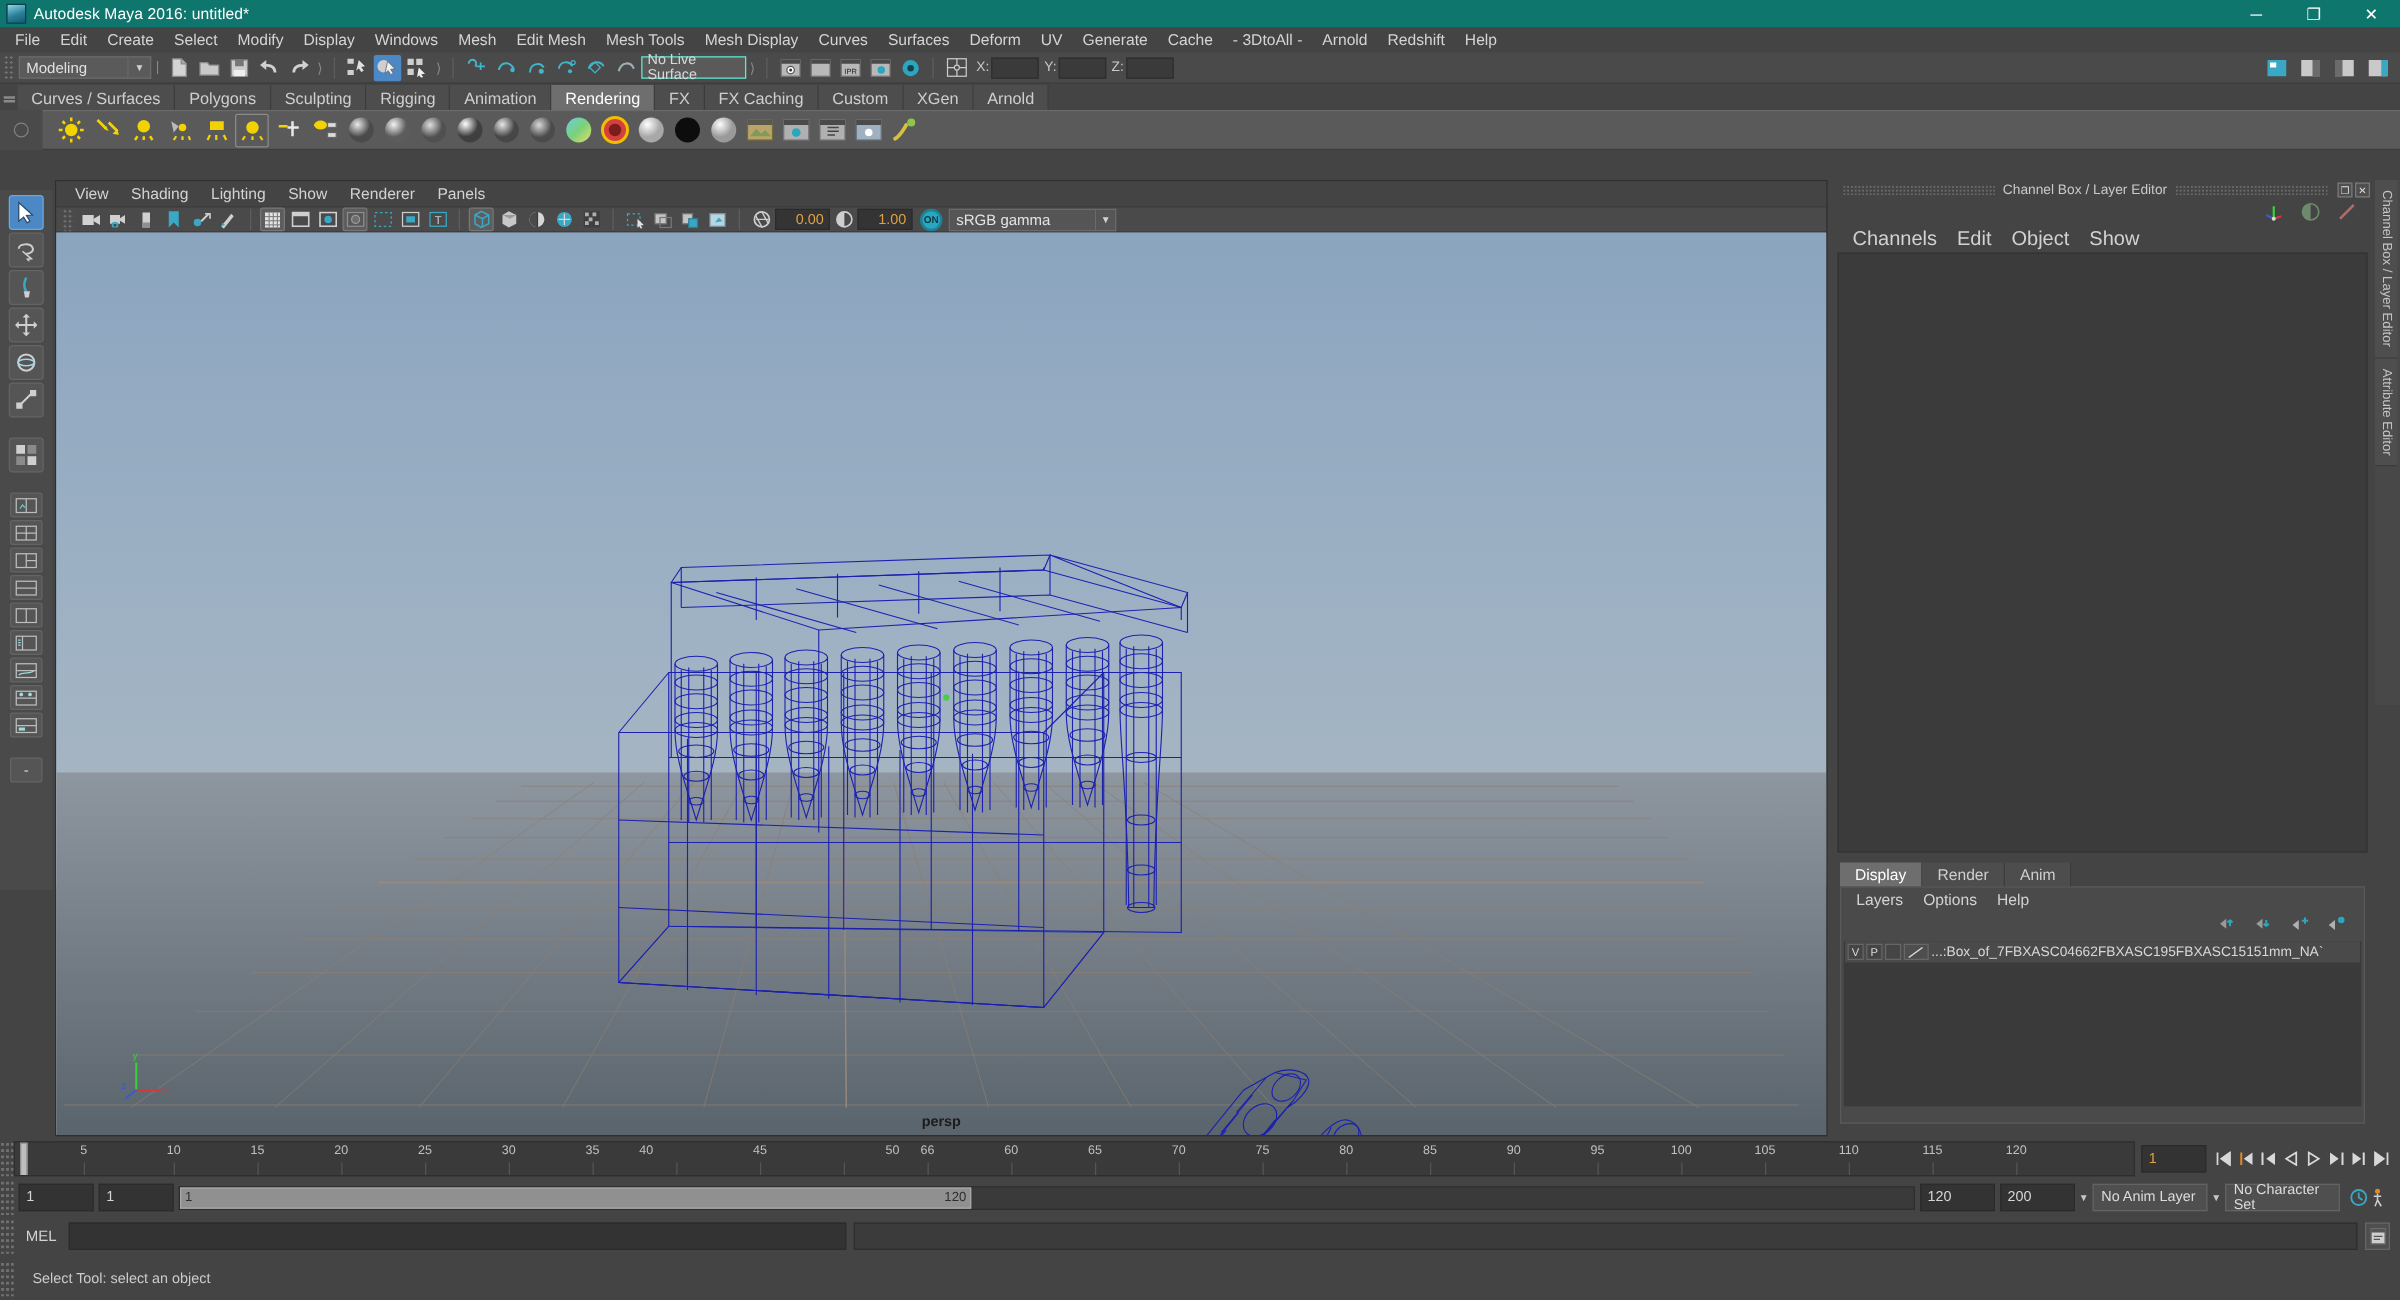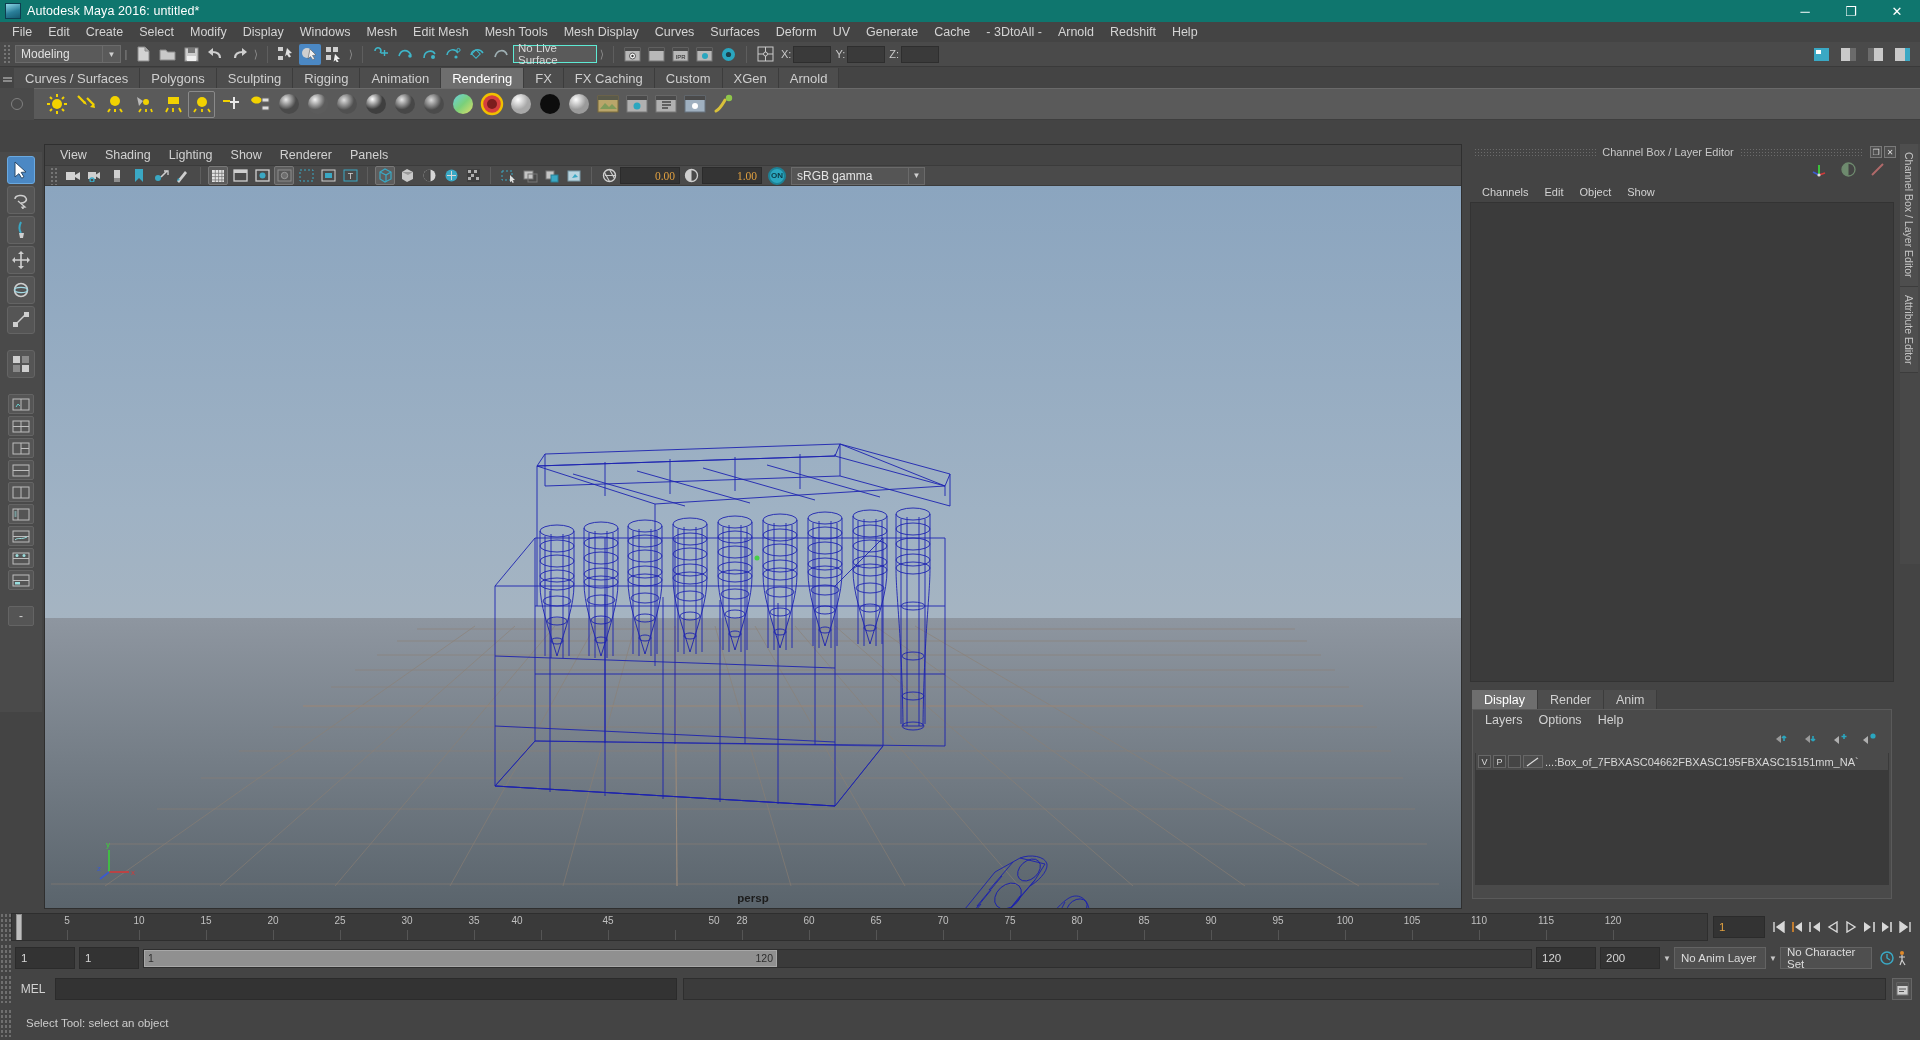--- a/index.html
+++ b/index.html
@@ -92,23 +92,23 @@
     background:#3d3d3d; border:1px solid #2f2f2f;
   }
   .vp-menubar{ height:20px; display:flex; align-items:center; background:#444444;
     padding-left:6px;}
   .vp-menubar .vm{ padding:1px 9px; font-size:12.5px; color:#d2d2d2;}
   .vp-toolbar{ height:21px; display:flex; align-items:center; background:#4a4a4a;
     border-top:1px solid #3b3b3b; border-bottom:1px solid #3b3b3b; padding-left:2px;}
   .vtb{width:20px;height:19px;margin:0 1px;display:flex;align-items:center;
     justify-content:center;border-radius:2px;}
   .vtb.sel{ background:#5d5d5d; border:1px solid #777; }
-  .numfield{ width:60px;height:17px;background:#343434;border:1px solid #2b2b2b;
+  .numfield{ width:44px;height:17px;background:#343434;border:1px solid #2b2b2b;
      color:#e0a040;font-size:11.5px;display:flex;align-items:center;
-     justify-content:flex-end;padding-right:4px;font-family:Liberation Serif, serif;}
+     justify-content:flex-end;padding-right:4px;}
   .gammabox{ width:118px;height:18px;background:#555555;border:1px solid #6a6a6a;
      color:#e4e4e4;font-size:12px;display:flex;align-items:center;padding-left:5px;}
   .gammaarrow{ width:16px;height:18px;background:#555555;border:1px solid #6a6a6a;
      border-left:none;display:flex;align-items:center;justify-content:center;
      font-size:8px;color:#d0d0d0;}
   .onbadge{width:18px;height:18px;border-radius:50%;background:#2aa6bf;color:#0c3a45;
     font-size:8px;display:flex;align-items:center;justify-content:center;font-weight:bold;
     border:2px solid #1d8296;}
 
   
@@ -138,21 +138,21 @@
   .rp-dots{ flex:1; height:8px;
     background-image:radial-gradient(#6b6b6b 1px, transparent 1px);
     background-size:3px 3px; margin:0 6px;}
   .rp-title{ font-size:11px; color:#c8c8c8; white-space:nowrap;}
   .rp-btn{ width:12px;height:12px;border:1px solid #7a7a7a;background:#4f4f4f;
     display:flex;align-items:center;justify-content:center;font-size:8px;color:#ddd;
     margin-left:2px;}
   .rp-iconrow{ height:22px; display:flex; align-items:center; justify-content:flex-end;
     padding-right:10px; gap:12px;}
   .rp-menubar{ height:20px; display:flex; align-items:center; padding-left:6px; }
-  .rp-menubar .rm{ padding:1px 8px; font-size:11px; color:#d2d2d2;}
+  .rp-menubar .rm{ padding:1px 8px; font-size:16px; color:#d2d2d2;}
   .rp-channelarea{ height:480px; background:#3b3b3b; margin:0 2px; border:1px solid #333;}
   .rp-tabs{ height:21px; display:flex; align-items:flex-end; padding-left:4px; margin-top:6px;}
   .rtab{ height:19px;padding:0 12px;display:flex;align-items:center;font-size:12.5px;
     color:#cfcfcf;background:#4d4d4d;border-right:1px solid #3c3c3c;}
   .rtab.active{ background:#6e6e6e; color:#fff;}
   .layer-box{ margin:0 4px; border:1px solid #5a5a5a; height:190px; background:#4a4a4a;}
   .layer-menubar{ height:19px; display:flex; align-items:center; padding-left:4px;}
   .layer-menubar .lm{ padding:1px 8px;font-size:12.5px;color:#d2d2d2;}
   .layer-btnrow{ height:22px; display:flex; align-items:center; justify-content:flex-end;
     gap:14px; padding-right:14px;}
@@ -1314,21 +1314,21 @@
       <div class="tl-num" style="left:395px;">30</div>
       <div class="tl-tick" style="left:395px; top:16px; height:12px;"></div>
       <div class="tl-num" style="left:462px;">35</div>
       <div class="tl-tick" style="left:462px; top:16px; height:12px;"></div>
       <div class="tl-num" style="left:505px;">40</div>
       <div class="tl-tick" style="left:529px; top:16px; height:12px;"></div>
       <div class="tl-num" style="left:596px;">45</div>
       <div class="tl-tick" style="left:596px; top:16px; height:12px;"></div>
       <div class="tl-num" style="left:663px;margin-left:39px;">50</div>
       <div class="tl-tick" style="left:663px; top:16px; height:12px;"></div>
-      <div class="tl-num" style="left:730px;">28</div>
+      <div class="tl-num" style="left:730px;">66</div>
       <div class="tl-tick" style="left:730px; top:16px; height:12px;"></div>
       <div class="tl-num" style="left:797px;">60</div>
       <div class="tl-tick" style="left:797px; top:16px; height:12px;"></div>
       <div class="tl-num" style="left:864px;">65</div>
       <div class="tl-tick" style="left:864px; top:16px; height:12px;"></div>
       <div class="tl-num" style="left:931px;">70</div>
       <div class="tl-tick" style="left:931px; top:16px; height:12px;"></div>
       <div class="tl-num" style="left:998px;">75</div>
       <div class="tl-tick" style="left:998px; top:16px; height:12px;"></div>
       <div class="tl-num" style="left:1065px;">80</div>

